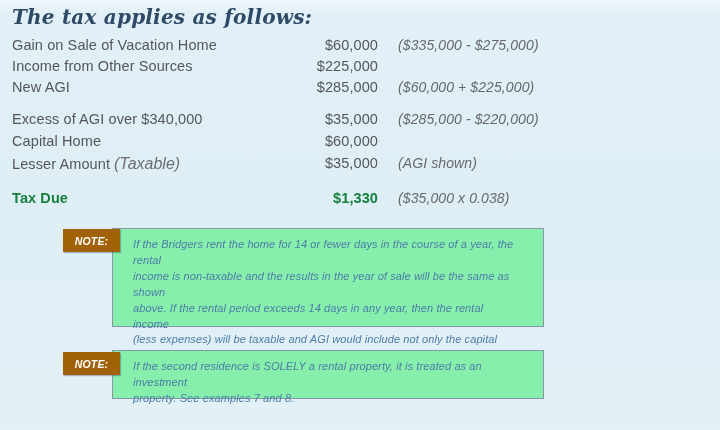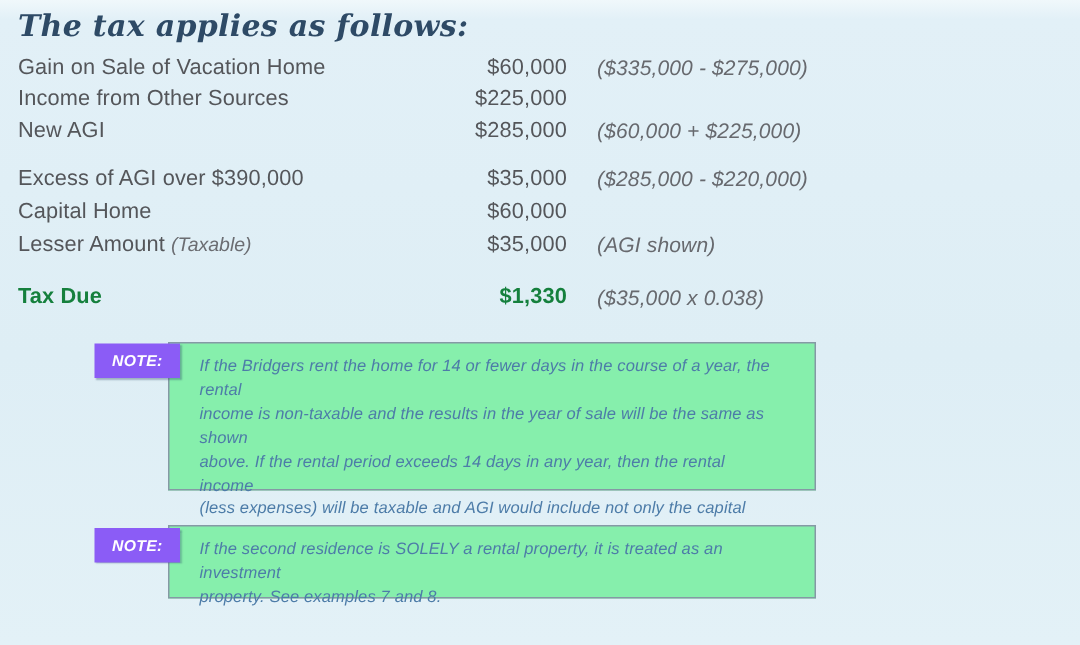--- a/index.html
+++ b/index.html
@@ -16,38 +16,38 @@
     font-style:italic;font-weight:bold;
     font-size:20px;color:#2e4a66;letter-spacing:.2px;
   }
   .tax-table{position:absolute;left:12px;top:37px;width:640px;}
   .t-group{margin-bottom:11px;}
   .t-row{display:flex;align-items:flex-start;height:21px;font-size:14.5px;color:#54565a;letter-spacing:.1px;}
   .g2 .t-row{height:22px;}
   .t-label{width:288px;white-space:nowrap;}
   .t-amount{width:78px;text-align:right;white-space:nowrap;}
   .t-calc{margin-left:20px;font-size:14px;font-style:italic;color:#67696e;white-space:nowrap;letter-spacing:.1px;}
-  .label-note{font-size:13px;font-style:italic;color:#6b6d72;margin-left:4px;letter-spacing:0;}
+  .label-note{font-size:16px;font-style:italic;color:#6b6d72;margin-left:4px;letter-spacing:0;}
   .t-row.bold{margin-top:13px;}
   .t-row.bold .t-label,.t-row.bold .t-amount{font-weight:bold;color:#15803d;}
   .note-box{
     position:absolute;left:112px;width:432px;
     background:#86efac;border:1.5px solid #8599a5;
     box-sizing:border-box;
   }
   .note-box-1{top:228px;height:99px;}
   .note-box-2{top:350px;height:49px;}
   .note-text{
     padding:8px 22px 0 20px;
     font-style:italic;font-size:11px;line-height:15.9px;
     color:#4d7ca8;white-space:pre-line;letter-spacing:.1px;
   }
   .note-tag{
     position:absolute;left:63px;width:57px;height:23px;
-    background:#8b5cf6;color:#ffffff;
+    background:#a16207;color:#ffffff;
     display:flex;align-items:center;justify-content:center;
     font-weight:bold;font-style:italic;font-size:10.5px;letter-spacing:.2px;
     box-shadow:1px 1px 1px rgba(40,70,100,.35);
   }
   .note-tag-1{top:229px;}
   .note-tag-2{top:352px;}
 </style>
 </head>
 <body>
 
@@ -67,21 +67,21 @@
     </div>
     <div class="t-row">
       <span class="t-label">New AGI</span>
       <span class="t-amount">$285,000</span>
       <span class="t-calc">($60,000 + $225,000)</span>
     </div>
   </div>
 
   <div class="t-group g2">
     <div class="t-row">
-      <span class="t-label">Excess of AGI over $390,000</span>
+      <span class="t-label">Excess of AGI over $340,000</span>
       <span class="t-amount">$35,000</span>
       <span class="t-calc">($285,000 - $220,000)</span>
     </div>
     <div class="t-row">
       <span class="t-label">Capital Home</span>
       <span class="t-amount">$60,000</span>
       <span class="t-calc"></span>
     </div>
     <div class="t-row">
       <span class="t-label"><span>Lesser Amount</span><span class="label-note">(Taxable)</span></span>

